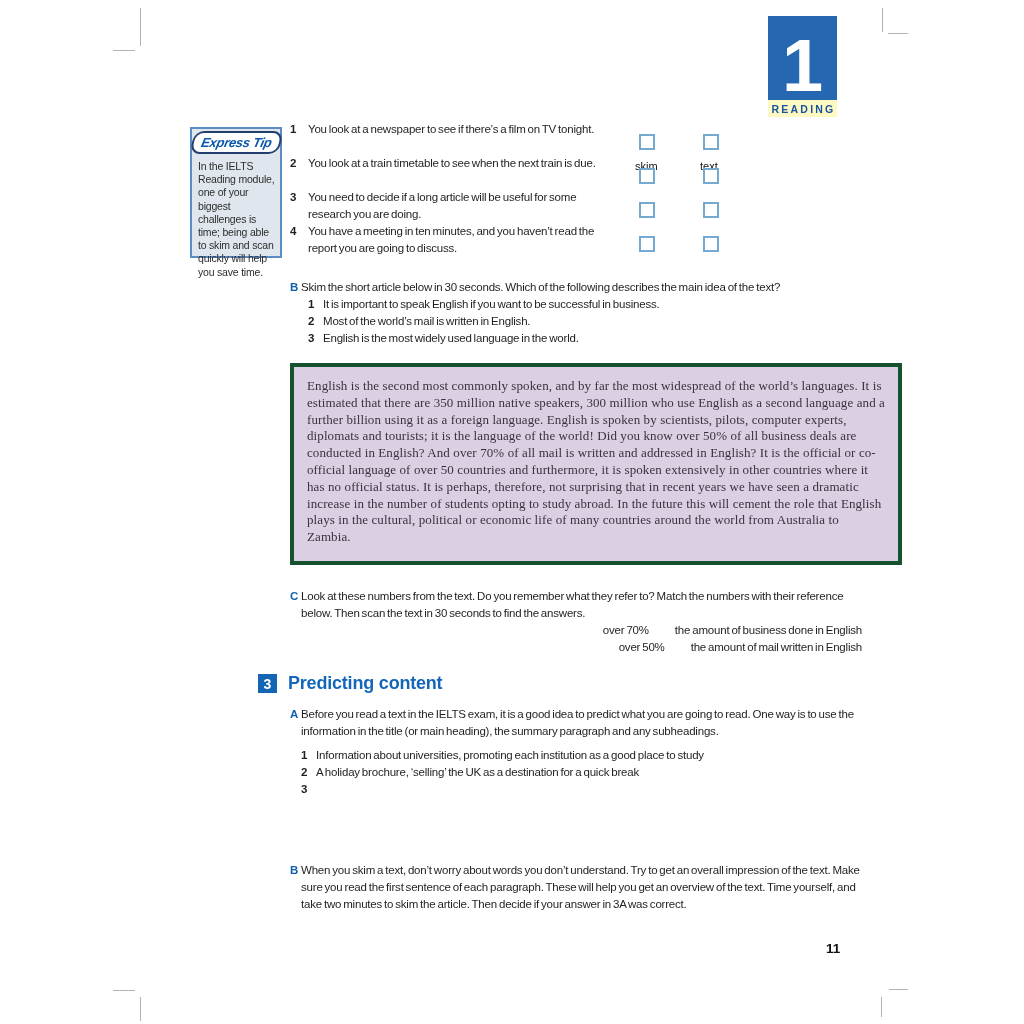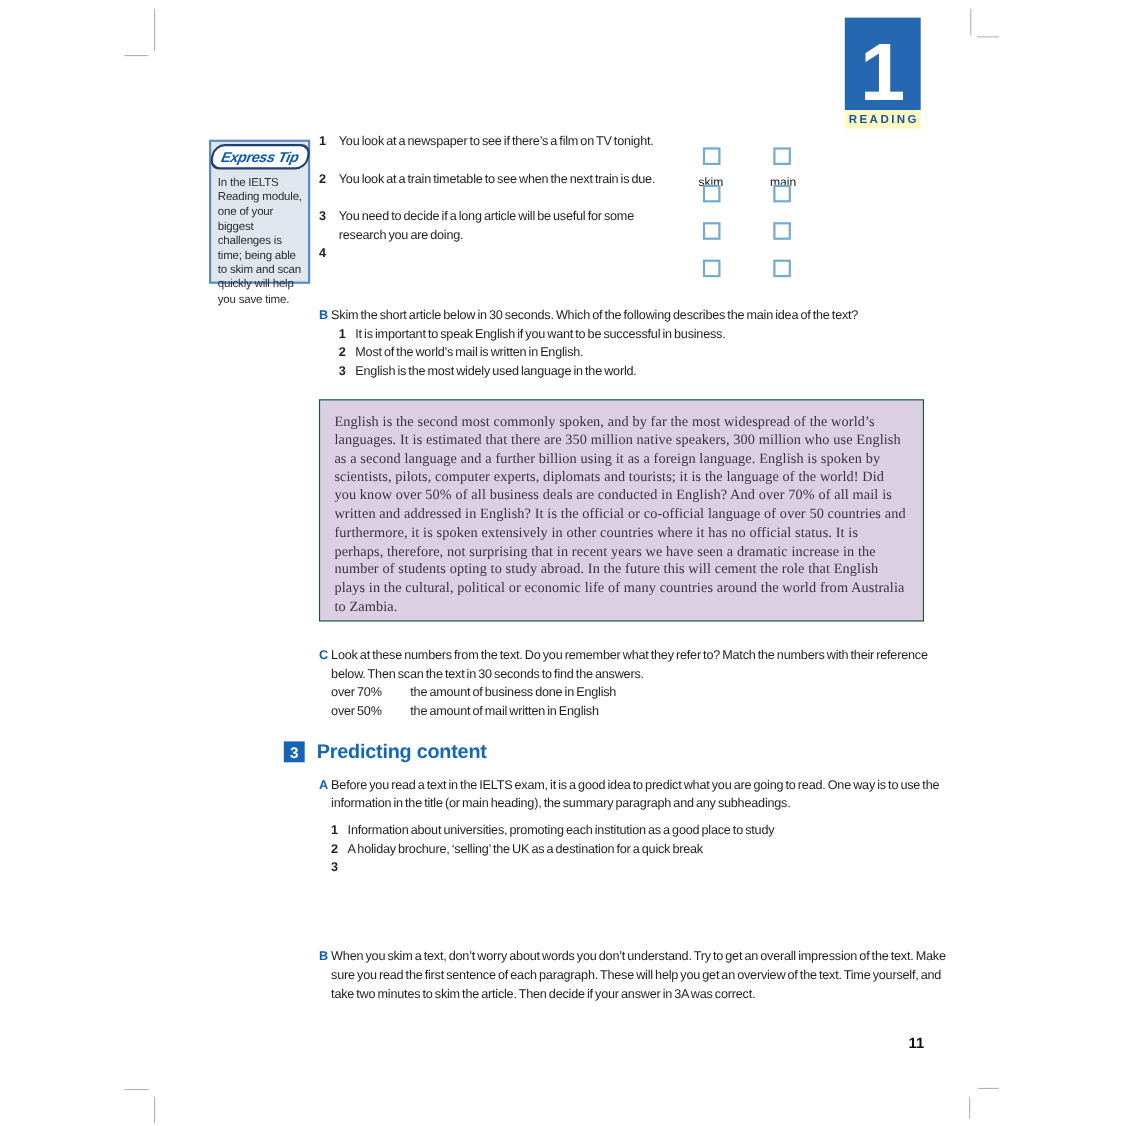--- a/index.html
+++ b/index.html
@@ -52,27 +52,27 @@
 
   
   .labeled { display:flex; }
   .sec-letter { width:11px; font-weight:bold; color:#1060ae; font-size:11.5px; line-height:17px; flex-shrink:0; }
   .labeled-content { flex:1; }
   .opt-row { display:flex; margin-left:7px; }
   .opt-num { width:15px; font-weight:bold; flex-shrink:0; font-size:11.5px; line-height:17px; }
 
   .ex-b { position:absolute; left:290px; top:279px; width:566px; }
   .ex-c { position:absolute; left:290px; top:588px; width:572px; }
-  .pair-row { display:flex; }
+  .pair-row { display:flex;justify-content:flex-end; }
   .pair-value { width:72px; flex-shrink:0; }
 
   
   .article-box {
-    position:absolute; left:290px; top:363px; width:550px; height:202px;
-    background:#dbd0e3; border:1px solid #14532d; padding:11px 13px; overflow:hidden;
+    position:absolute; left:290px; top:363px; width:612px; height:202px;
+    background:#dbd0e3; border:4px solid #14532d; padding:11px 13px; overflow:hidden;
     font-family:"Liberation Serif", serif; font-size:13px; line-height:16.8px; color:#39323f; letter-spacing:0.1px;
   }
 
   
   .sec3-head { position:absolute; left:258px; top:673px; display:flex; align-items:center; }
   .sec3-num {
     width:19px; height:19px; background:#1565b5; color:#ffffff; font-weight:bold; font-size:14px;
     display:flex; align-items:center; justify-content:center; margin-right:11px;
   }
   .sec3-title { color:#1467b8; font-size:18px; font-weight:bold; letter-spacing:-0.2px; }
@@ -104,21 +104,21 @@
   </div>
 
   <div class="tip-box">
     <div class="tip-title">
       <span class="tip-title-text">Express Tip</span>
     </div>
     <div class="tip-body">In the IELTS Reading module, one of your biggest challenges is time; being able to skim and scan quickly will help you save time.</div>
   </div>
 
   <div class="ss-header" style="left:635px;top:112px;">skim</div>
-  <div class="ss-header" style="left:700px;top:112px;">main</div>
+  <div class="ss-header" style="left:700px;top:112px;">text</div>
 
   <div class="ex-a body-text">
     <div class="ex-a-row">
       <span class="item-num">1</span>
       <span class="ex-a-text">You look at a newspaper to see if there’s a film on TV tonight.</span>
       <span class="checkbox cb-skim"></span>
       <span class="checkbox cb-scan"></span>
     </div>
     <div class="ex-a-row">
       <span class="item-num">2</span>
@@ -127,20 +127,21 @@
       <span class="checkbox cb-scan"></span>
     </div>
     <div class="ex-a-row">
       <span class="item-num">3</span>
       <span class="ex-a-text">You need to decide if a long article will be useful for some research you are doing.</span>
       <span class="checkbox cb-skim"></span>
       <span class="checkbox cb-scan"></span>
     </div>
     <div class="ex-a-row">
       <span class="item-num">4</span>
+      <span class="ex-a-text">You have a meeting in ten minutes, and you haven’t read the report you are going to discuss.</span>
       <span class="checkbox cb-skim"></span>
       <span class="checkbox cb-scan"></span>
     </div>
   </div>
 
   <div class="ex-b body-text labeled">
     <span class="sec-letter">B</span>
     <div class="labeled-content">
       <div>Skim the short article below in 30 seconds. Which of the following describes the main idea of the text?</div>
       <div class="opt-row">

